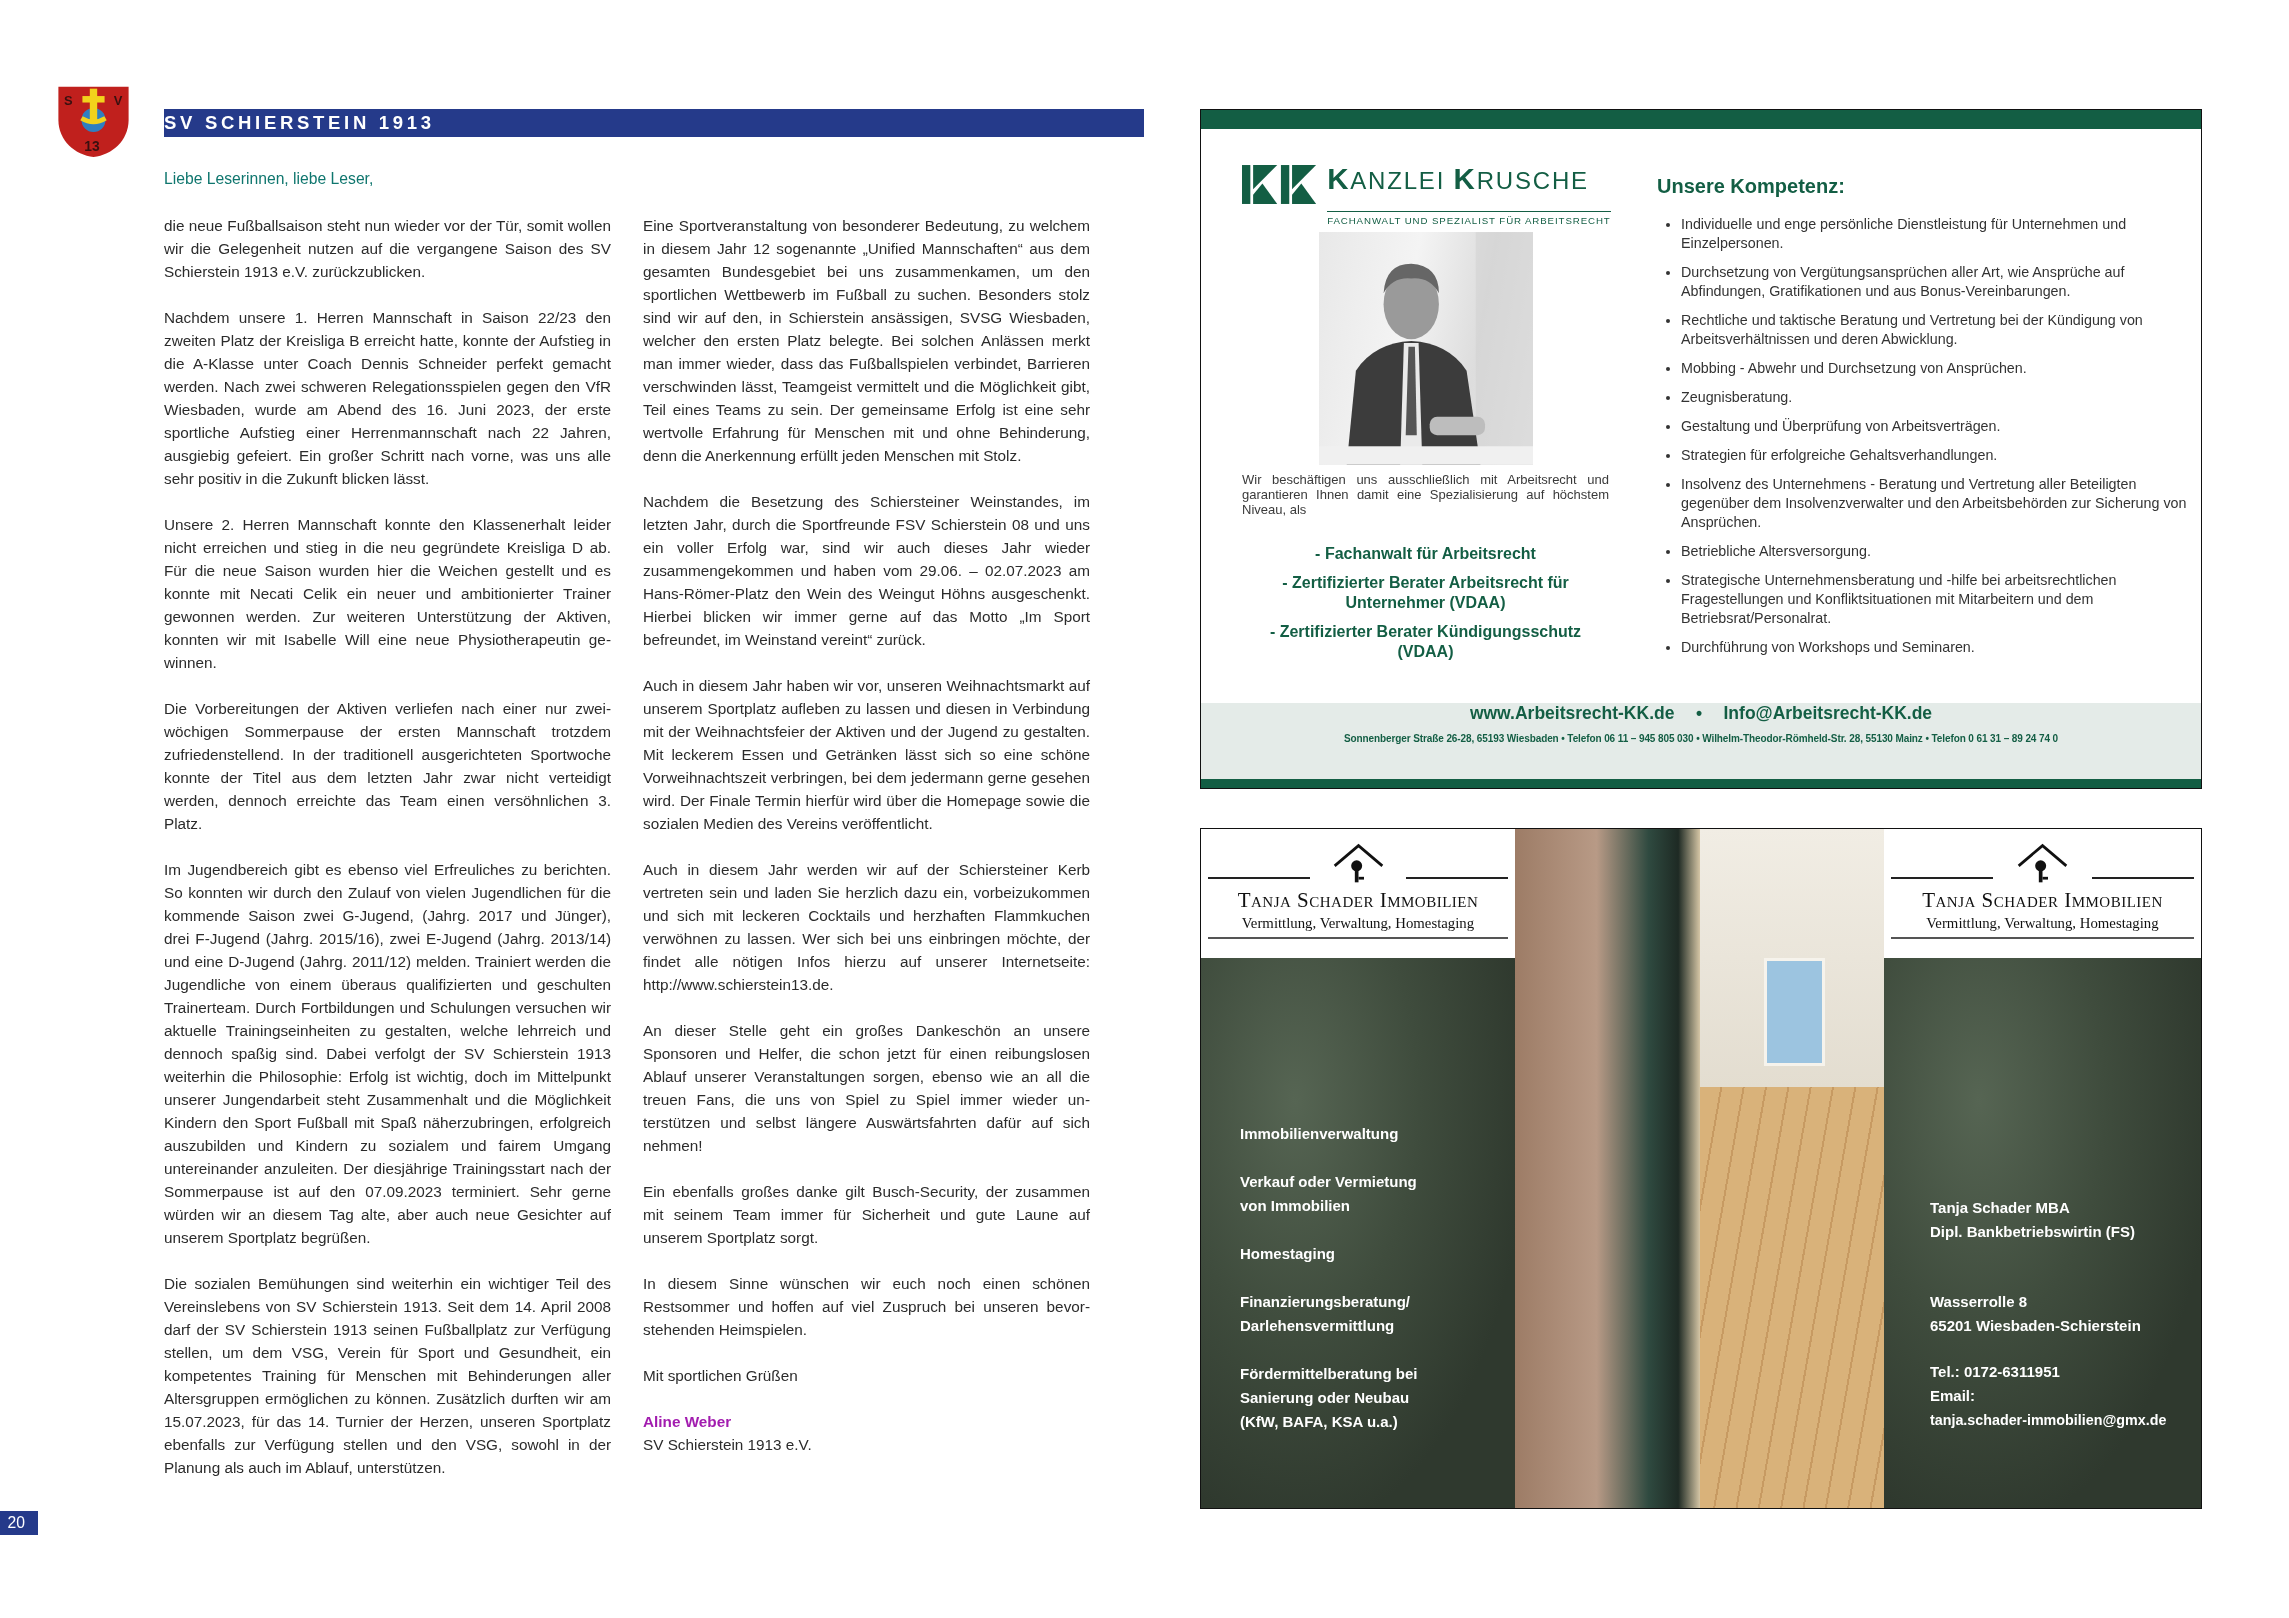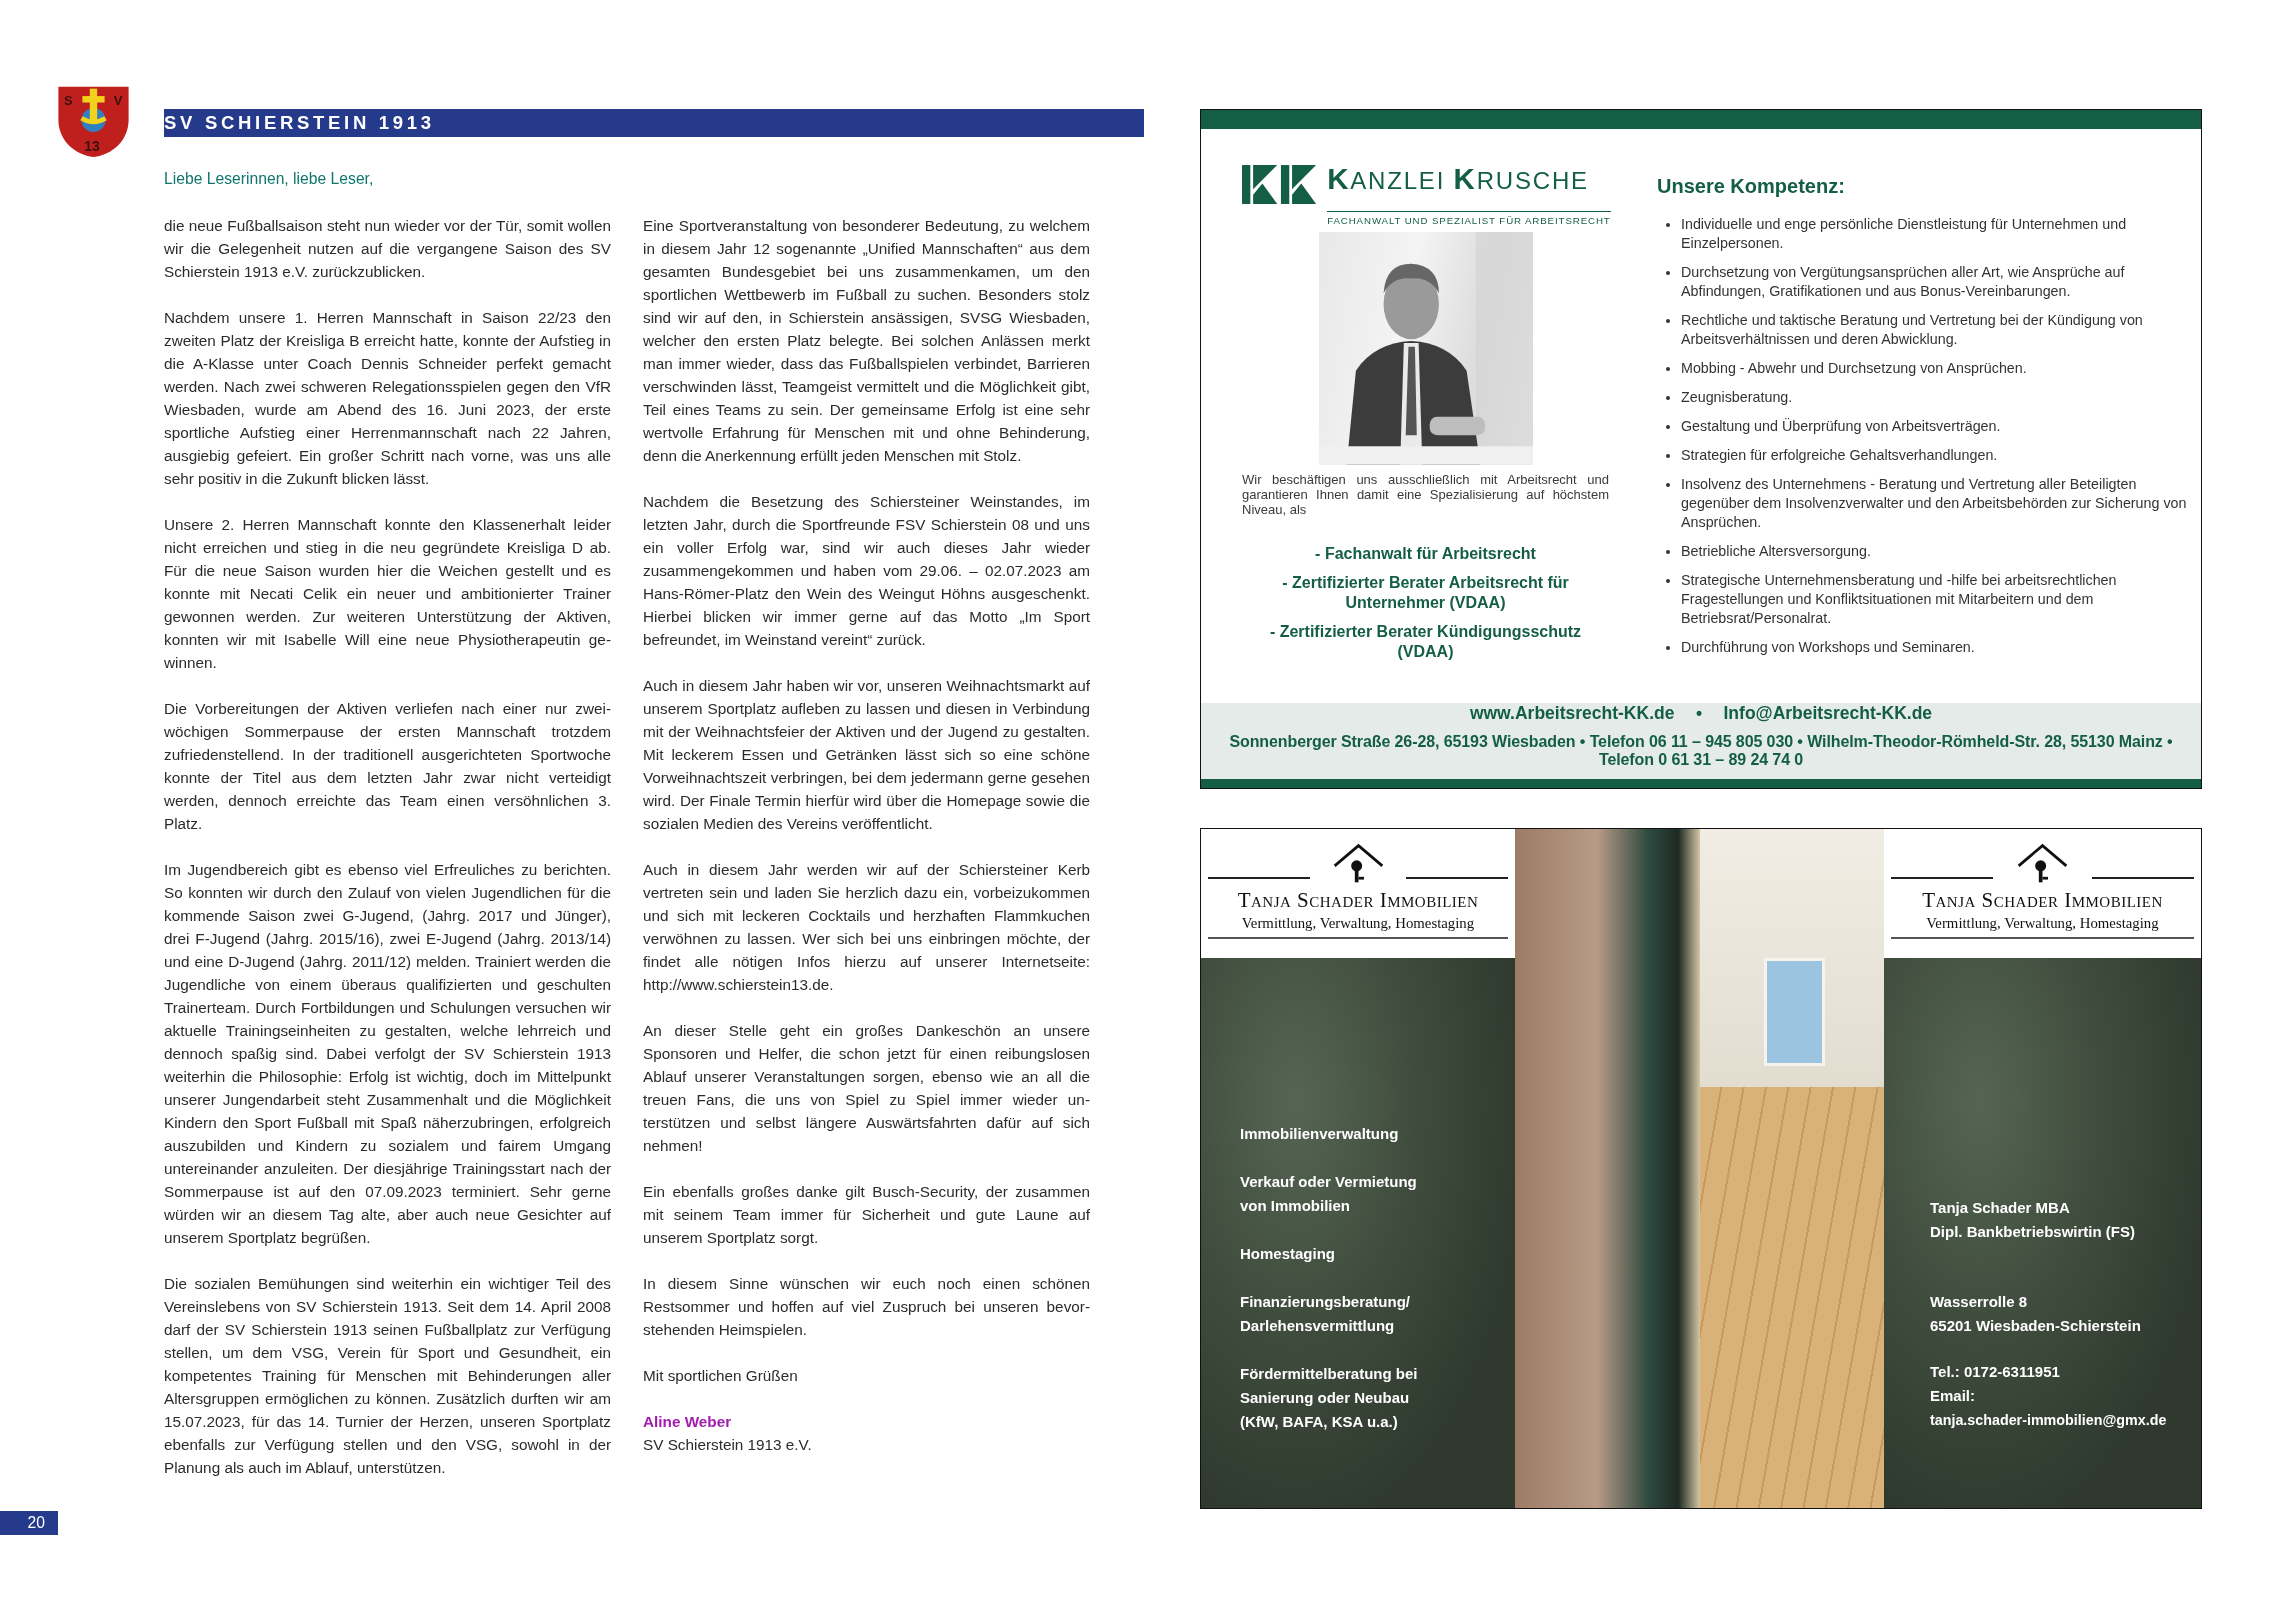--- a/index.html
+++ b/index.html
@@ -8,29 +8,29 @@
   .crest{position:absolute;left:51px;top:83px;width:85px;height:76px;}
   .title-bar{position:absolute;left:164px;top:109px;width:980px;height:28px;background:#253a8a;}
   .title-bar span{display:block;color:#fff;font-weight:bold;font-size:18.5px;letter-spacing:3.7px;line-height:28px;}
   .salutation{position:absolute;left:164px;top:170px;font-size:15.7px;color:#0f766e;}
   .col{position:absolute;top:214px;width:447px;font-size:15.3px;line-height:23px;text-align:justify;hyphens:manual;color:#2b2b2b;}
   .col p{margin:0 0 23px 0;}
   .col1{left:164px;}
   .col2{left:643px;}
   .sig-name{font-weight:bold;color:#a21caf;margin:0 !important;}
   .sig-org{margin:0 !important;}
-  .page-num{position:absolute;left:0;top:1511px;width:58px;height:24px;background:#253a8a;color:#fff;font-size:15.7px;line-height:24px;text-align:right;padding-right:13px;box-sizing:border-box;}
+  .page-num{position:absolute;left:0;top:1511px;width:38px;height:24px;background:#253a8a;color:#fff;font-size:15.7px;line-height:24px;text-align:right;padding-right:13px;box-sizing:border-box;}
   
   .kk{position:absolute;left:1200px;top:109px;width:1002px;height:680px;border:1.4px solid #111;box-sizing:border-box;background:#fff;}
   .kk .topband{position:absolute;left:0;top:0;right:0;height:18.5px;background:#135e44;}
   .kk .botband{position:absolute;left:0;bottom:0;right:0;height:9.2px;background:#135e44;}
   .kk .footer{position:absolute;left:0;right:0;bottom:9.2px;height:76px;background:#e4ebe8;text-align:center;}
   .kk .web{font-weight:bold;color:#135e44;font-size:17.5px;}
   .kk .web .dot{margin:0 16.6px;}
-  .kk .addr{font-weight:bold;color:#135e44;font-size:16px;margin-top:9.2px;letter-spacing:-0.1px;}
+  .kk .addr{font-weight:bold;color:#135e44;font-size:10px;margin-top:9.2px;letter-spacing:-0.1px;}
   .kk-logo{position:absolute;left:41px;top:55px;display:flex;align-items:flex-start;}
   .kk-mark{width:76px;height:39px;}
   .kk-words{margin-left:9.2px;}
   .kk-name{font-size:24px;color:#135e44;letter-spacing:1.8px;line-height:28px;border-bottom:1.4px solid #135e44;padding-bottom:16px;}
   .kk-name b{font-size:29.5px;}
   .kk-sub{font-size:9.7px;color:#135e44;letter-spacing:0.9px;margin-top:2.8px;}
   .portrait{position:absolute;left:118px;top:122px;width:214px;height:233px;background:linear-gradient(100deg,#e8e8e8 0%,#f4f4f4 40%,#ddd 70%,#eaeaea 100%);overflow:hidden;}
   .intro{position:absolute;left:41px;top:362px;width:367px;font-size:13px;line-height:15px;text-align:justify;color:#3a3a3a;}
   .quals{position:absolute;left:41px;top:434px;width:367px;text-align:center;color:#135e44;font-weight:bold;font-size:16px;line-height:20px;}
   .quals div{margin-bottom:9.2px;}

